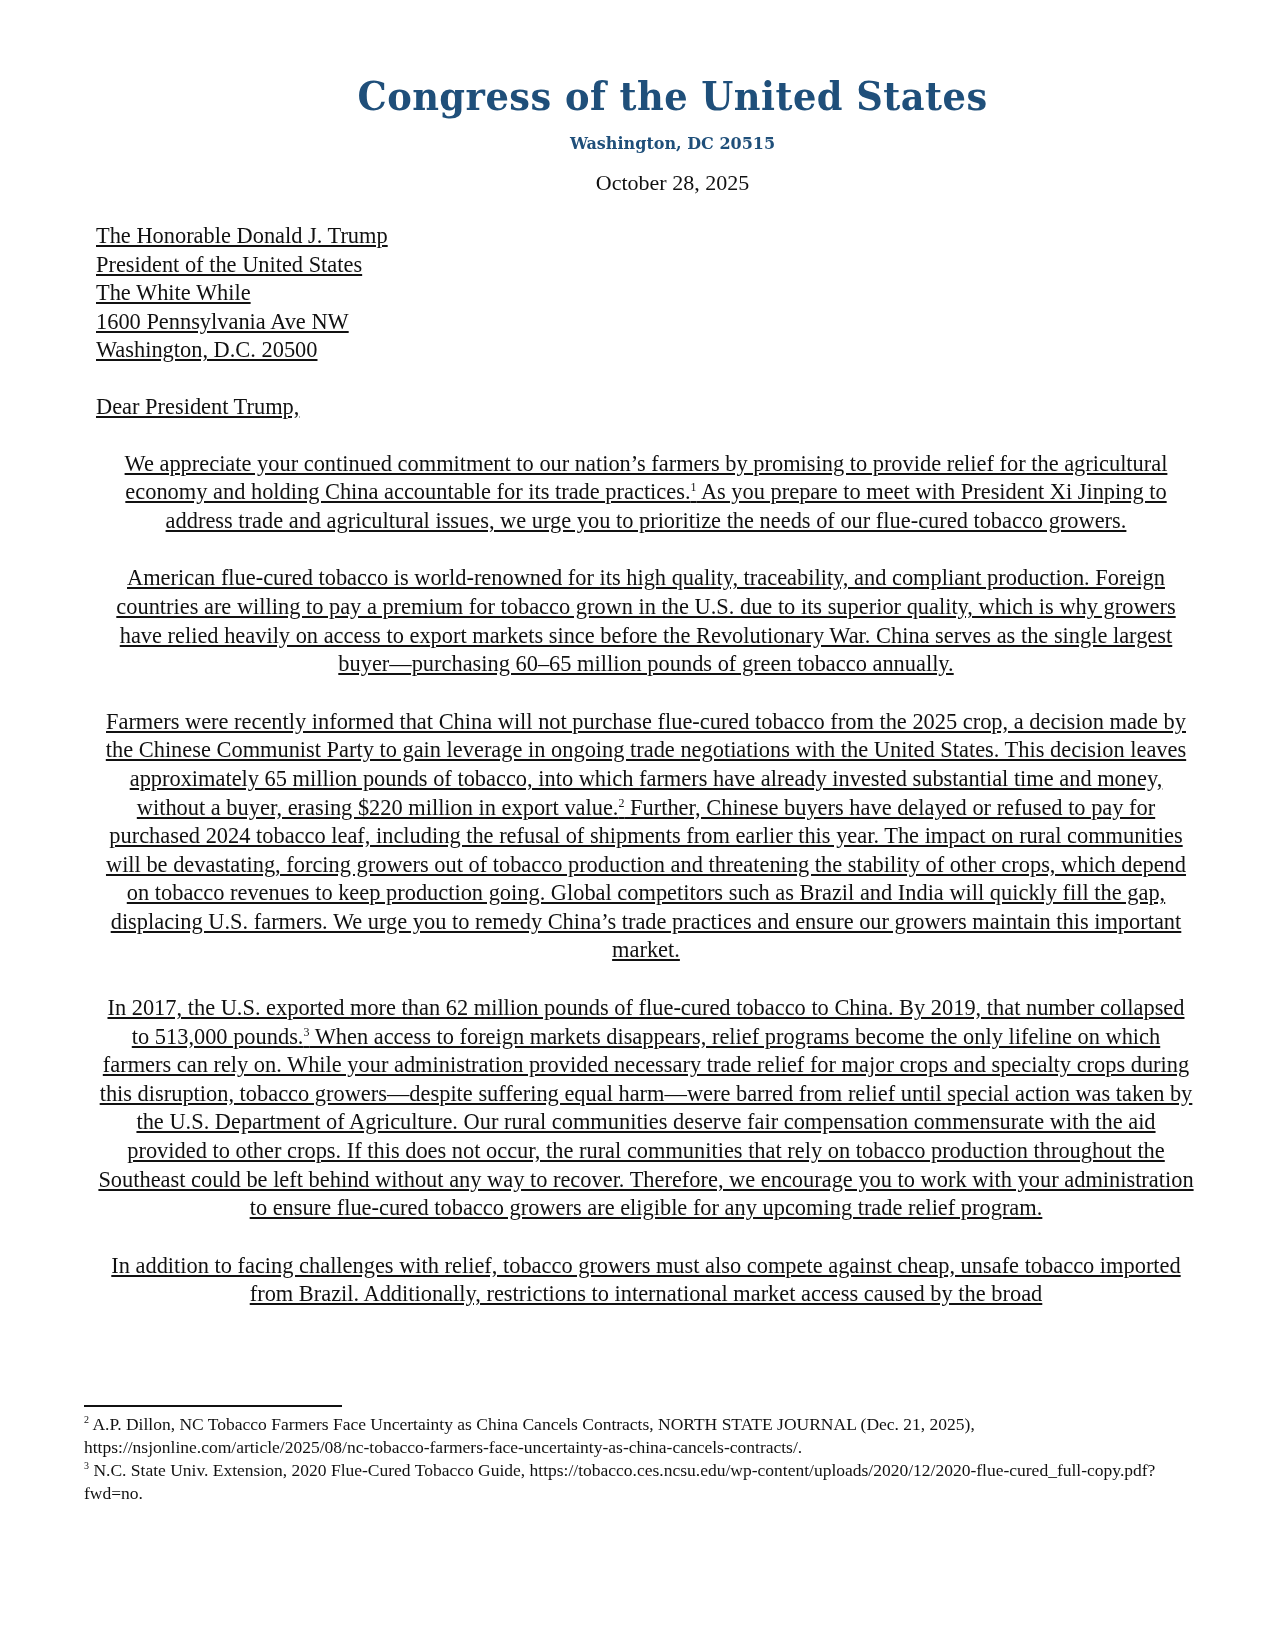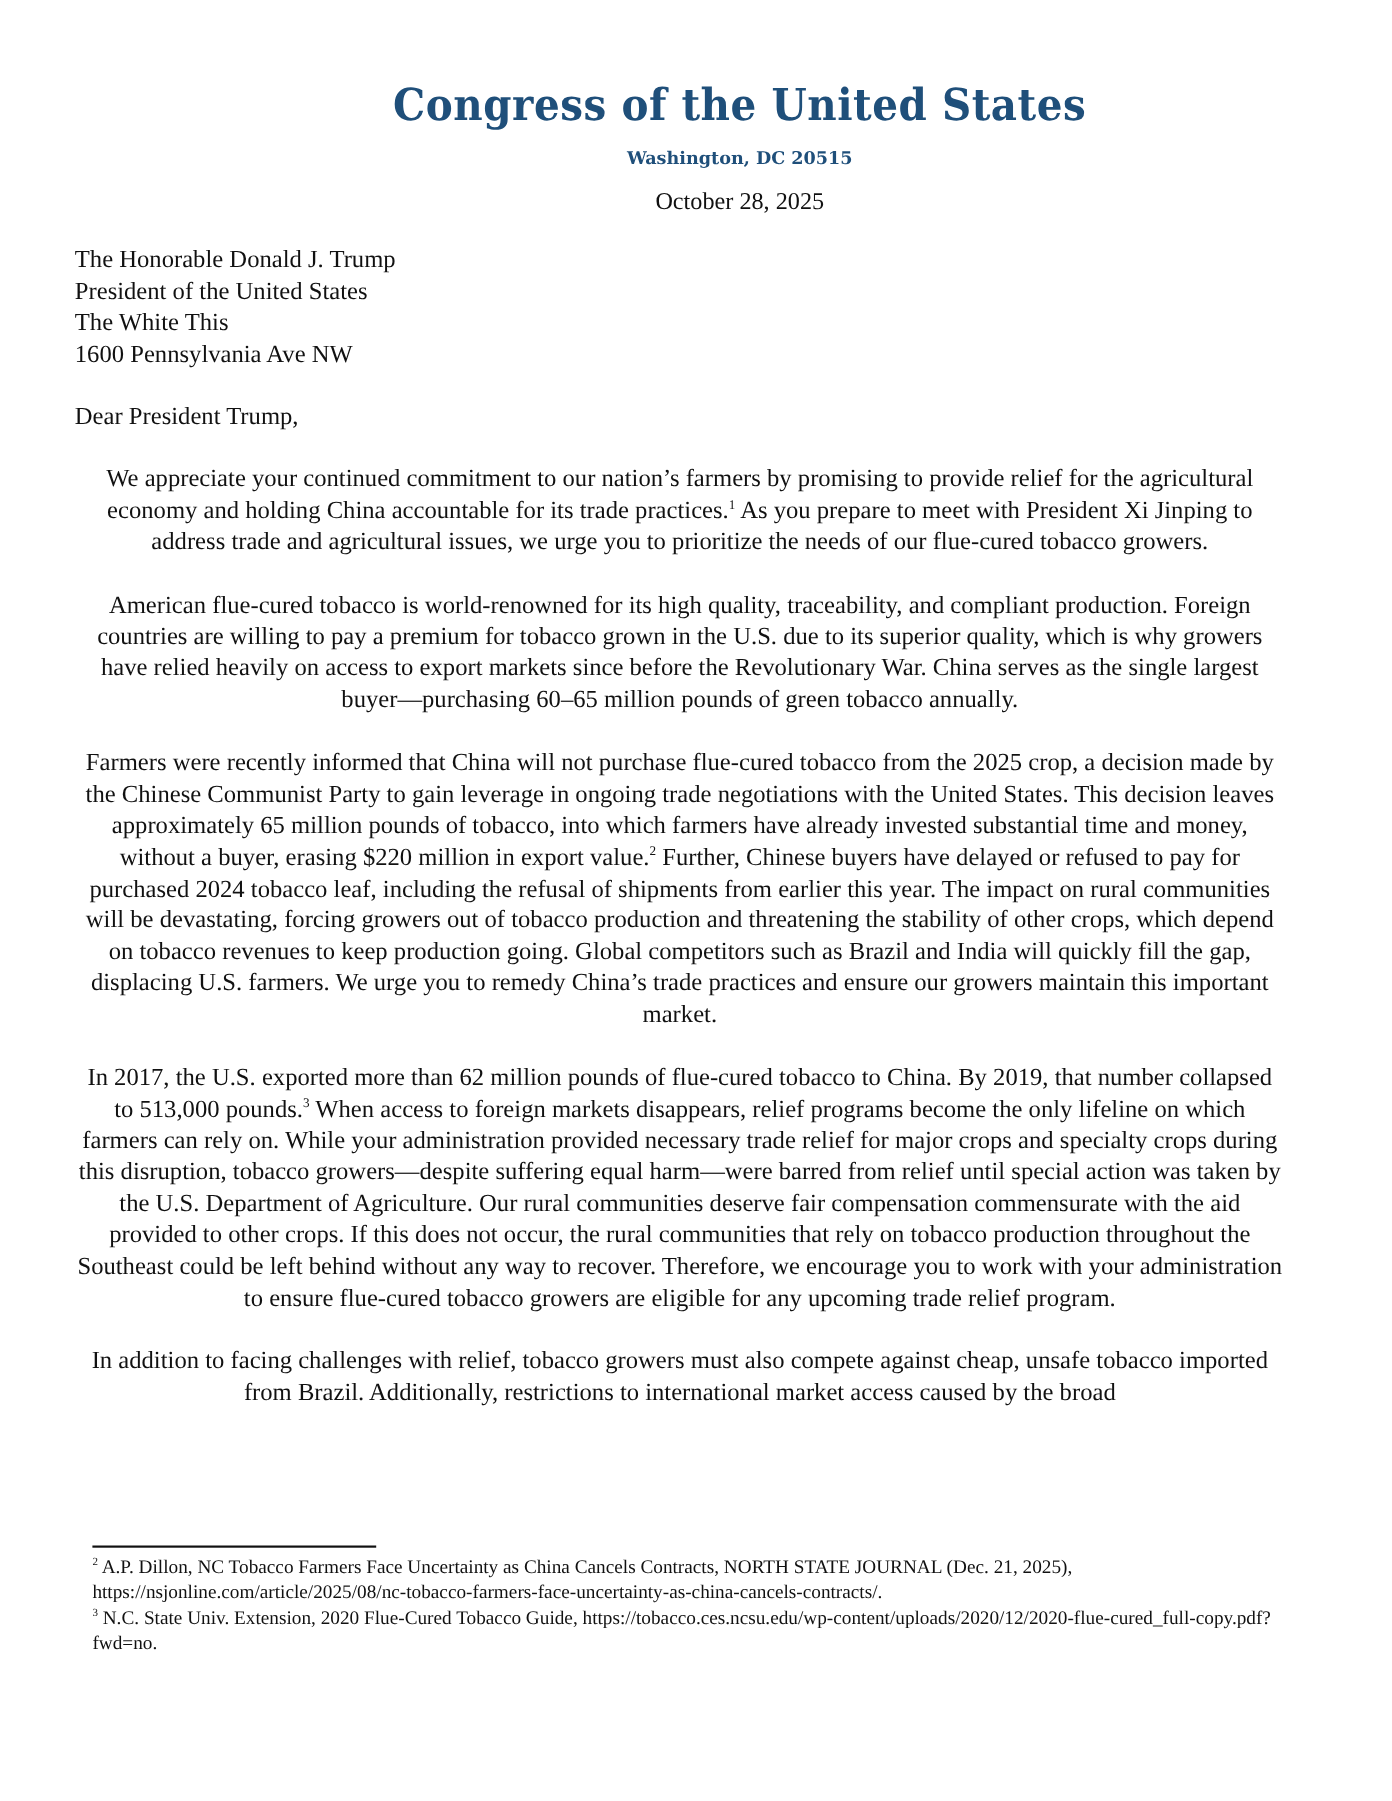--- a/index.html
+++ b/index.html
@@ -42,25 +42,26 @@
       margin-top: 4px;
     }
     .lh-date {
       font-size: 22px;
       color: #111;
       line-height: 30px;
       margin-top: 6px;
     }
     .content {
       position: absolute;
-      left: 68px;
+      left: 96px;
       top: 222px;
       width: 1100px;
       font-size: 22.4px;
       line-height: 28.6px;
+      text-decoration: underline;
     }
     .address-line { display: block; }
     .address { margin: 0 0 28px 0; }
     .salutation { margin: 0 0 28px 0; }
     p.para {
       margin: 0 0 29px 0;
       text-align: center;
     }
     sup {
       font-size: 12px;
@@ -92,22 +93,23 @@
 <header class="letterhead">
   <div class="lh-title">Congress of the United States</div>
   <div class="lh-city">Washington, DC 20515</div>
   <div class="lh-date">October 28, 2025</div>
 </header>
 
 <main class="content">
   <div class="address">
     <span class="address-line">The Honorable Donald J. Trump</span>
     <span class="address-line">President of the United States</span>
-    <span class="address-line">The White This</span>
+    <span class="address-line">The White While</span>
     <span class="address-line">1600 Pennsylvania Ave NW</span>
+    <span class="address-line">Washington, D.C. 20500</span>
   </div>
 
   <div class="salutation">Dear President Trump,</div>
 
   <p class="para"><span>We appreciate your continued commitment to our nation’s farmers by promising to provide relief for the agricultural economy and holding China accountable for its trade practices.</span><sup>1</sup><span> As you prepare to meet with President Xi Jinping to address trade and agricultural issues, we urge you to prioritize the needs of our flue-cured tobacco growers.</span></p>
 
   <p class="para">American flue-cured tobacco is world-renowned for its high quality, traceability, and compliant production. Foreign countries are willing to pay a premium for tobacco grown in the U.S. due to its superior quality, which is why growers have relied heavily on access to export markets since before the Revolutionary War. China serves as the single largest buyer—purchasing 60–65 million pounds of green tobacco annually.</p>
 
   <p class="para"><span>Farmers were recently informed that China will not purchase flue-cured tobacco from the 2025 crop, a decision made by the Chinese Communist Party to gain leverage in ongoing trade negotiations with the United States. This decision leaves approximately 65 million pounds of tobacco, into which farmers have already invested substantial time and money, without a buyer, erasing $220 million in export value.</span><sup>2</sup><span> Further, Chinese buyers have delayed or refused to pay for purchased 2024 tobacco leaf, including the refusal of shipments from earlier this year. The impact on rural communities will be devastating, forcing growers out of tobacco production and threatening the stability of other crops, which depend on tobacco revenues to keep production going. Global competitors such as Brazil and India will quickly fill the gap, displacing U.S. farmers. We urge you to remedy China’s trade practices and ensure our growers maintain this important market.</span></p>
 

